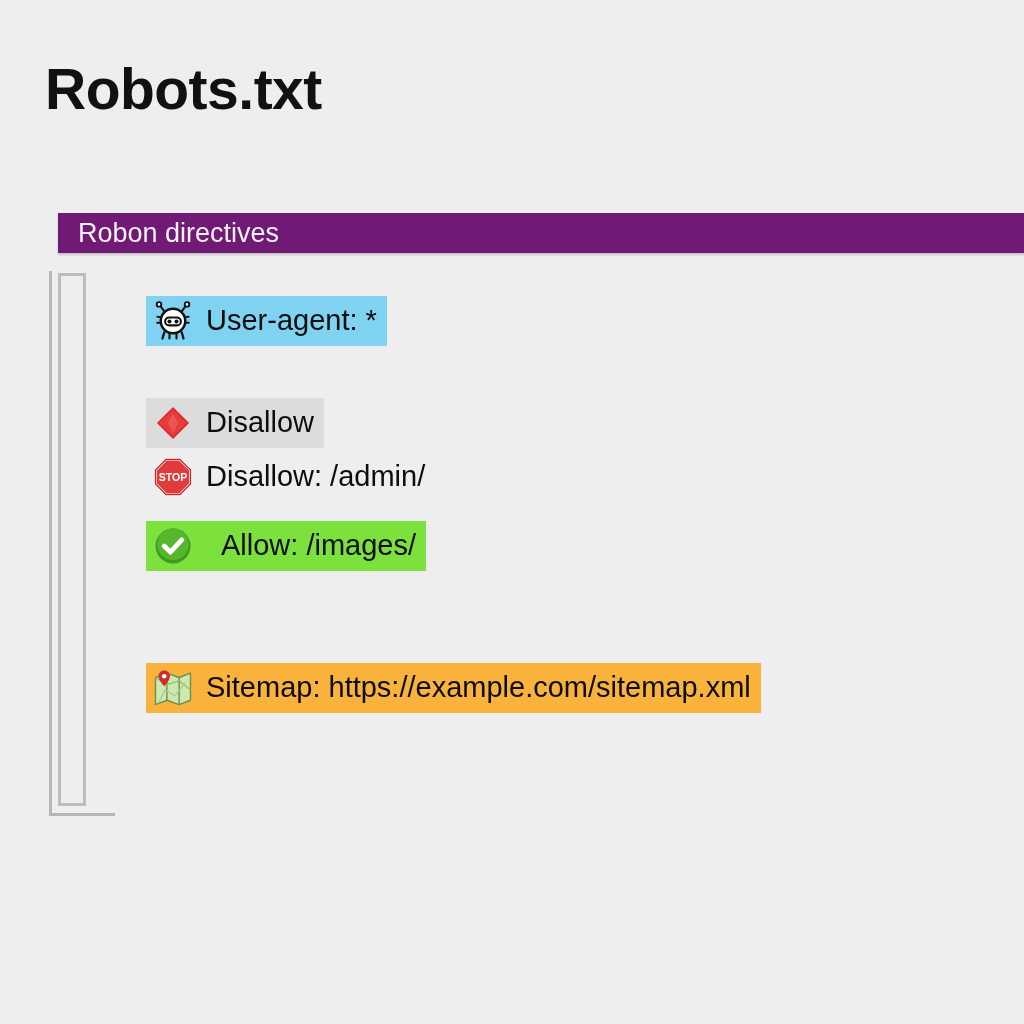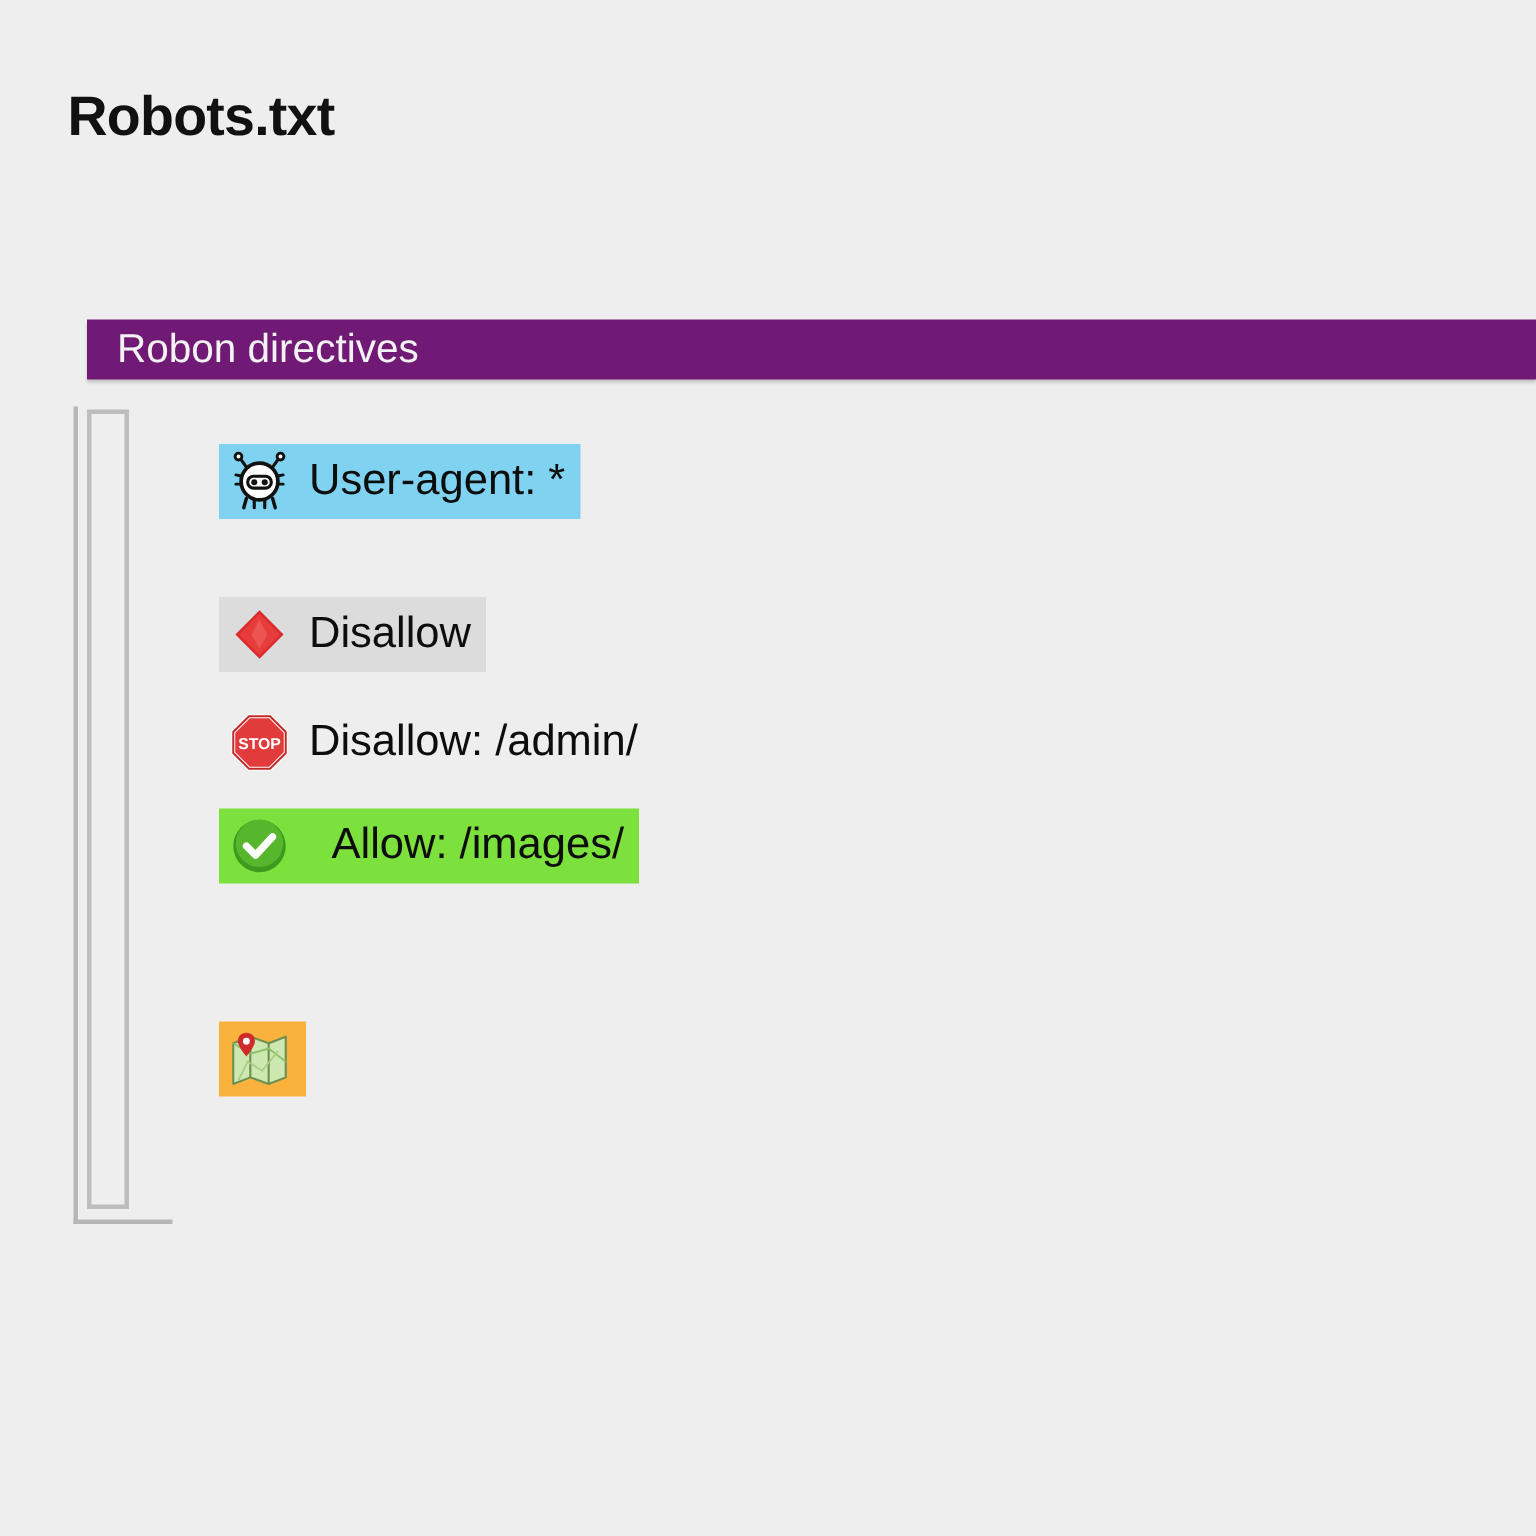--- a/index.html
+++ b/index.html
@@ -13,21 +13,21 @@
     font-family: "Liberation Sans", "DejaVu Sans", sans-serif;
     overflow: hidden;
     position: relative;
   }
 
   
   .page-title {
     position: absolute;
     left: 45px;
     top: 58px;
-    font-size: 37px;
+    font-size: 57px;
     font-weight: 700;
     color: #111111;
     letter-spacing: -0.5px;
     line-height: 1.1;
     white-space: nowrap;
   }
 
   
   .section-header {
     position: absolute;
@@ -97,21 +97,21 @@
   .row-icon {
     width: 42px;
     height: 42px;
     flex: 0 0 42px;
     display: block;
   }
 
   
   .row-user-agent { margin-top: 0px; }
   .row-disallow-label { margin-top: 52px; }
-  .row-disallow-admin { margin-top: 22px; background: transparent; }
+  .row-disallow-admin { margin-top: 4px; background: transparent; }
   .row-allow { margin-top: 19px; gap: 27px; }
   .row-sitemap { margin-top: 92px; }
 
   .hl-blue   { background: #7fd2f0; }
   .hl-gray   { background: #dcdcdc; }
   .hl-green  { background: #7ce03d; }
   .hl-orange { background: #f9b23c; }
   .hl-none   { background: transparent; }
 </style>
 </head>
@@ -190,15 +190,16 @@
       <svg viewBox="0 0 48 48" width="42" height="42" aria-hidden="true">
         <path d="M4 12 L17 7 L31 12 L44 7 L44 38 L31 43 L17 38 L4 43 Z" fill="#cde8b0" stroke="#6d8f52" stroke-width="1.6" stroke-linejoin="round"></path>
         <path d="M17 7 L17 38" stroke="#6d8f52" stroke-width="1.6"></path>
         <path d="M31 12 L31 43" stroke="#6d8f52" stroke-width="1.6"></path>
         <path d="M4 12 L17 20 L31 16 L44 26" fill="none" stroke="#8fbf6a" stroke-width="1.4"></path>
         <path d="M8 40 L15 26 L26 33 L38 18" fill="none" stroke="#a8cf88" stroke-width="1.4"></path>
         <path d="M14 4 C10 4 7.5 7 7.5 10.5 C7.5 15 14 22 14 22 C14 22 20.5 15 20.5 10.5 C20.5 7 18 4 14 4 Z" fill="#cf2b2b"></path>
         <circle cx="14" cy="10.5" r="2.6" fill="#ffffff"></circle>
       </svg>
     </span>
+    <span class="row-text">Sitemap: https://example.com/sitemap.xml</span>
   </div>
 
 </div>
 
 </body></html>

